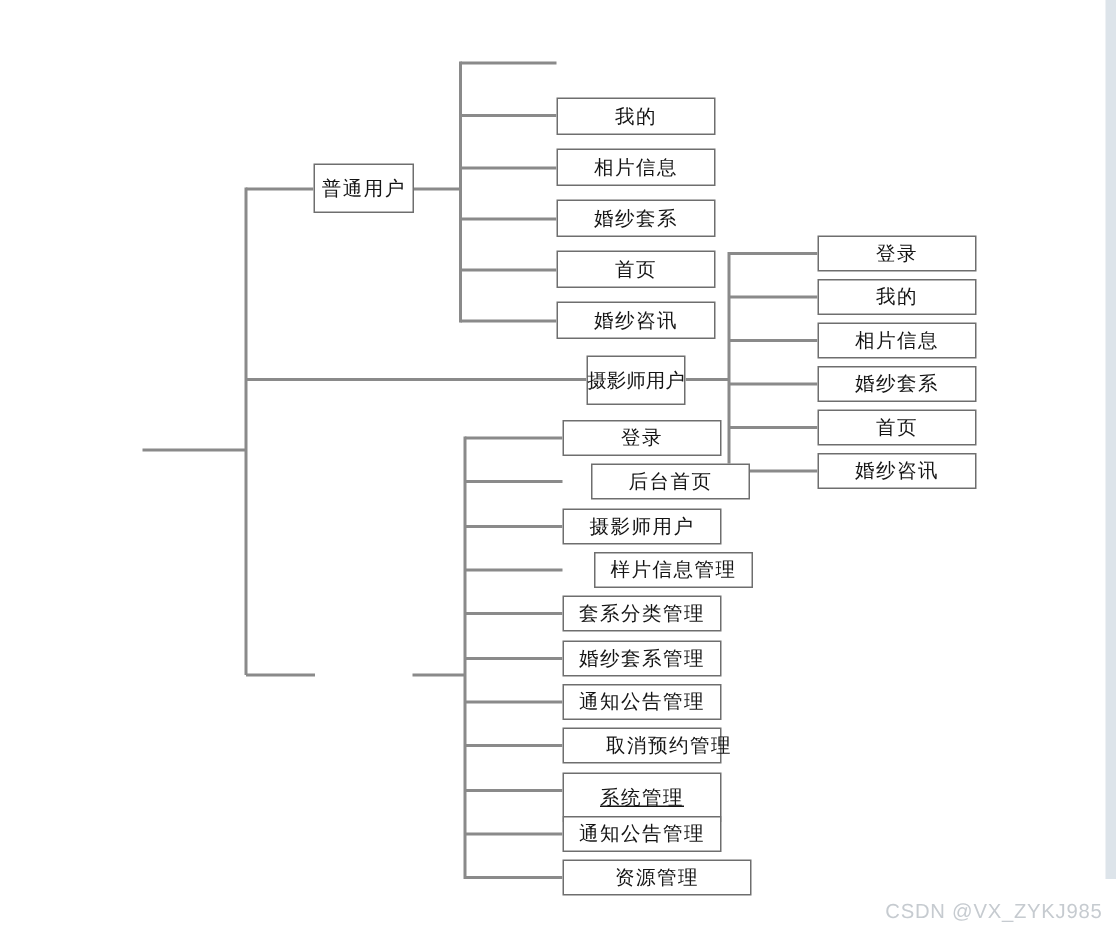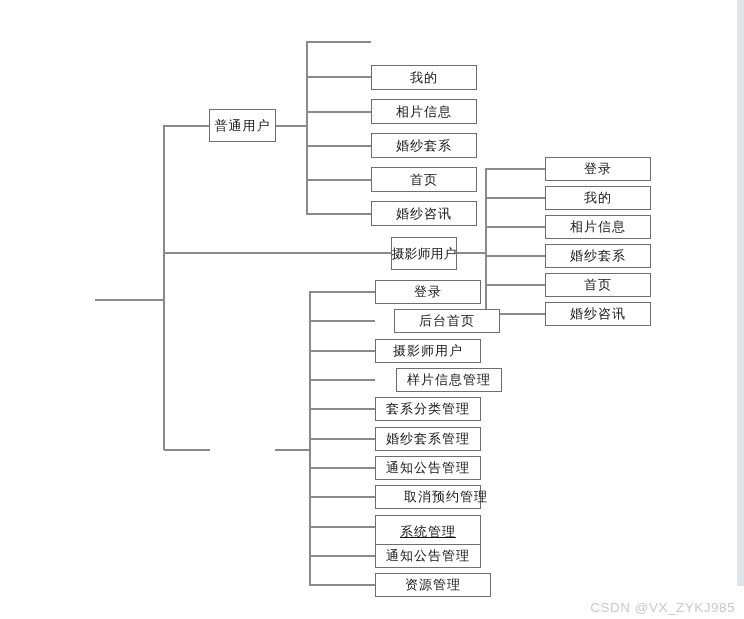--- a/index.html
+++ b/index.html
@@ -122,18 +122,18 @@
   <div class="node" style="left:375px; top:280px; width:106px; height:24px;">登录</div>
   <div class="node" style="left:394px; top:309px; width:106px; height:24px;">后台首页</div>
   <div class="node" style="left:375px; top:339px; width:106px; height:24px;">摄影师用户</div>
   <div class="node" style="left:396px; top:368px; width:106px; height:24px;">样片信息管理</div>
   <div class="node" style="left:375px; top:397px; width:106px; height:24px;">套系分类管理</div>
   <div class="node" style="left:375px; top:427px; width:106px; height:24px;">婚纱套系管理</div>
   <div class="node" style="left:375px; top:456px; width:106px; height:24px;">通知公告管理</div>
   <div class="node" style="left:375px; top:485px; width:106px; height:24px;padding-left:36px;">取消预约管理</div>
   <div class="node" style="left:375px; top:515px; width:106px; height:33px;text-decoration:underline;">系统管理</div>
   <div class="node" style="left:375px; top:544px; width:106px; height:24px;">通知公告管理</div>
-  <div class="node" style="left:375px; top:573px; width:116px; height:24px;">资源管理</div>
+  <div class="node" style="left:375px; top:573px; width:126px; height:24px;">资源管理</div>
 
   <div class="right-strip"></div>
   <div class="watermark">CSDN @VX_ZYKJ985</div>
 
 </div>
 
 </body></html>

